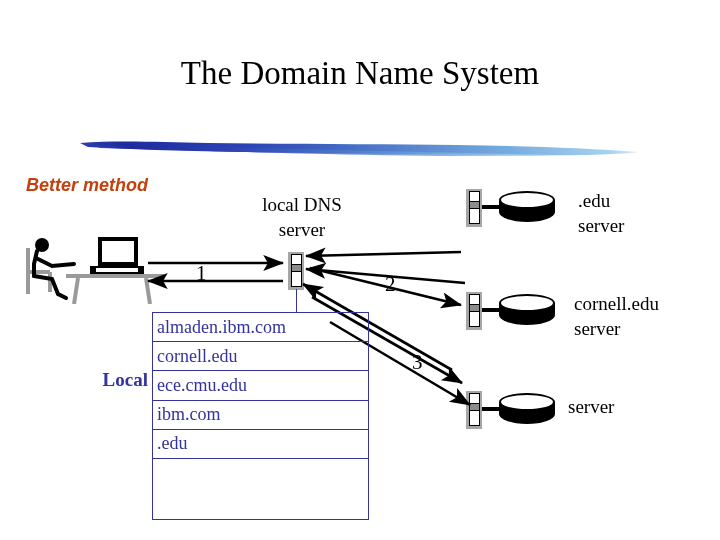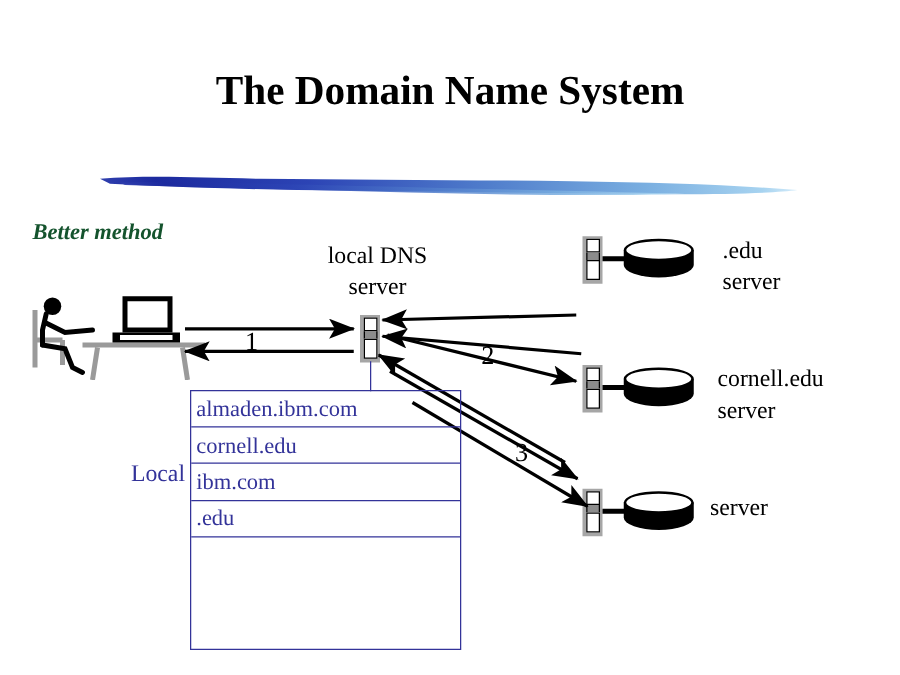--- a/index.html
+++ b/index.html
@@ -17,46 +17,46 @@
   }
 
   
   #title {
     position: absolute;
     left: 0;
     top: 55px;
     width: 720px;
     text-align: center;
     font-family: "Liberation Serif", "DejaVu Serif", serif;
-    font-weight: bold;
+    font-weight: normal;
     font-size: 33px;
     color: #000000;
     letter-spacing: 0px;
     white-space: nowrap;
   }
 
   
   #brush {
     position: absolute;
     left: 78px;
     top: 138px;
     width: 566px;
     height: 22px;
   }
 
   
   #better-method {
     position: absolute;
     left: 26px;
     top: 175px;
-    font-family: Liberation Serif, serif;
+    font-family: Liberation Sans, sans-serif;
     font-weight: bold;
     font-style: italic;
     font-size: 18px;
-    color: #14532d;
+    color: #c2410c;
     white-space: nowrap;
   }
 
   
   .label {
     position: absolute;
     font-family: "Liberation Serif", "DejaVu Serif", serif;
     font-size: 19px;
     color: #000000;
     line-height: 1.32;
@@ -81,21 +81,21 @@
   #step-3 { left: 412px; top: 350px; }
 
   
   #local-cache-label {
     position: absolute;
     left: 82px;
     top: 366px;
     width: 66px;
     text-align: right;
     font-family: "Liberation Serif", "DejaVu Serif", serif;
-    font-weight: normal;
+    font-weight: bold;
     font-size: 19px;
     color: #333399;
     line-height: 1.45;
   }
   #local-cache-label span { display: block; }
 
   
   #cache-table {
     position: absolute;
     left: 152px;
@@ -346,18 +346,19 @@
   <div class="step-num" id="step-2">2</div>
   <div class="step-num" id="step-3">3</div>
 
   <div id="local-cache-label">
     <span>Local</span>
   </div>
 
   <div id="cache-table">
     <div class="crow">almaden.ibm.com</div>
     <div class="crow">cornell.edu</div>
+    <div class="crow">ece.cmu.edu</div>
     <div class="crow">ibm.com</div>
     <div class="crow">.edu</div>
     <div class="crow"></div>
   </div>
 
 </div>
 
 </body></html>

